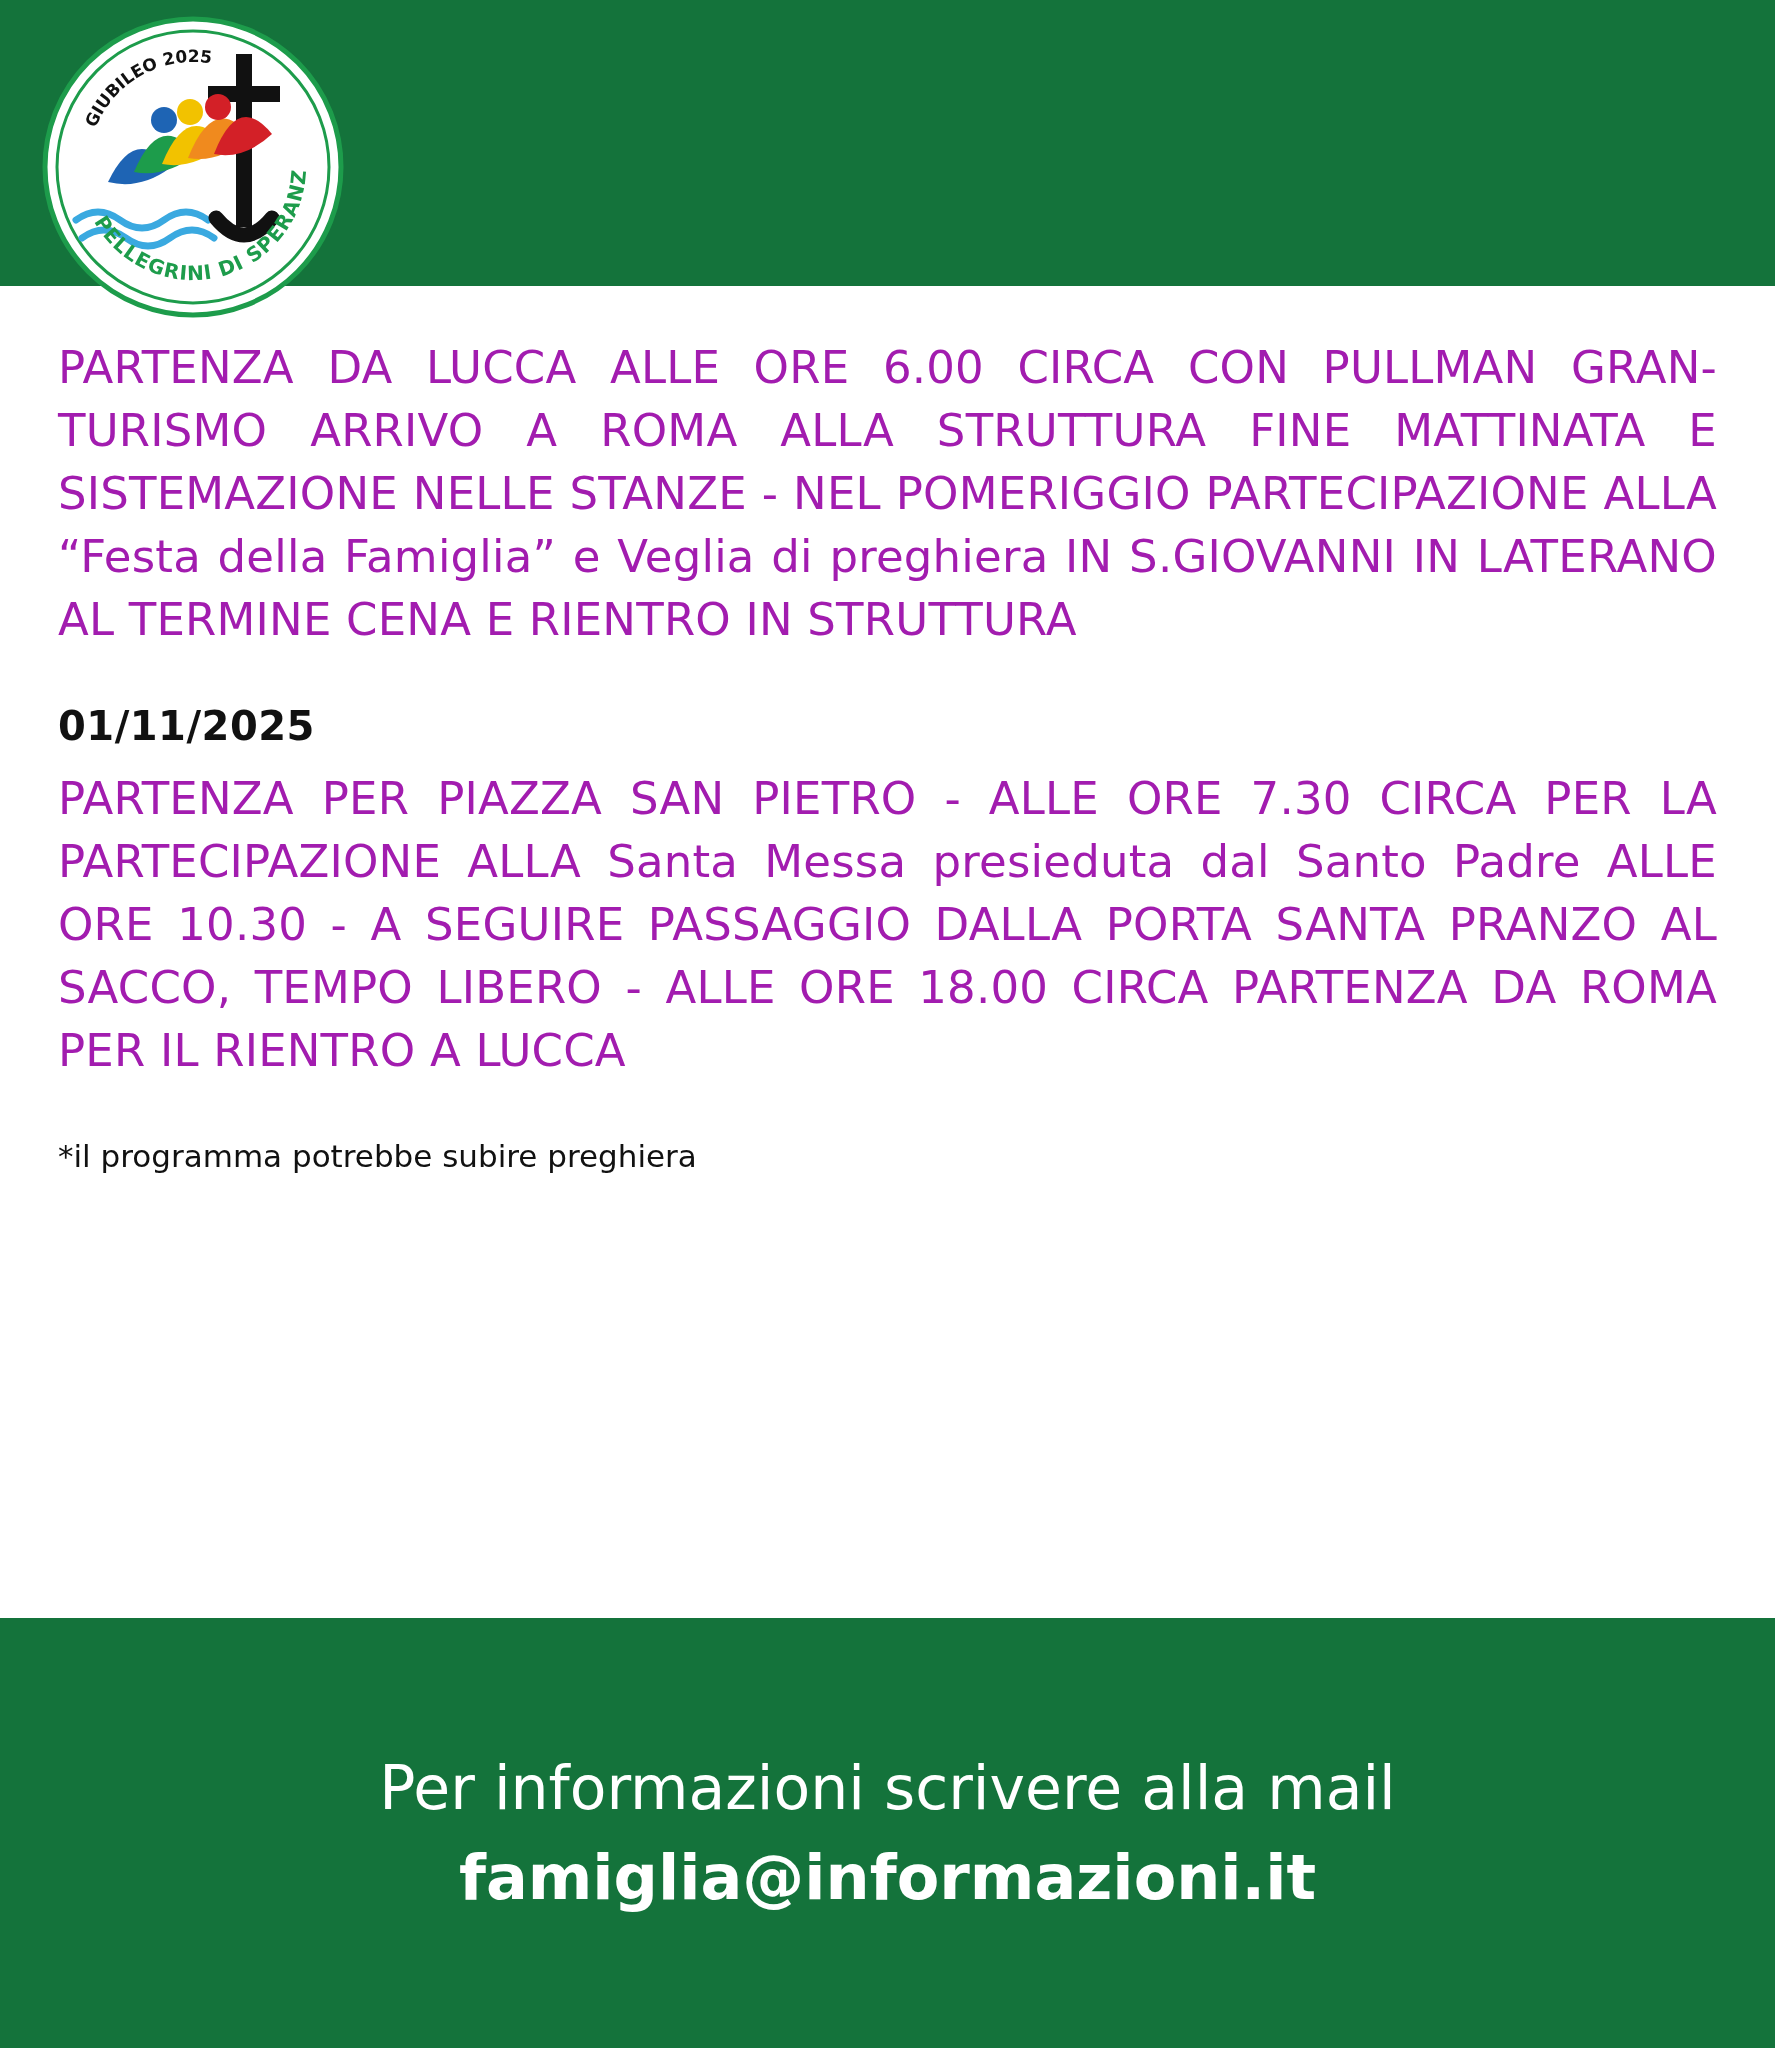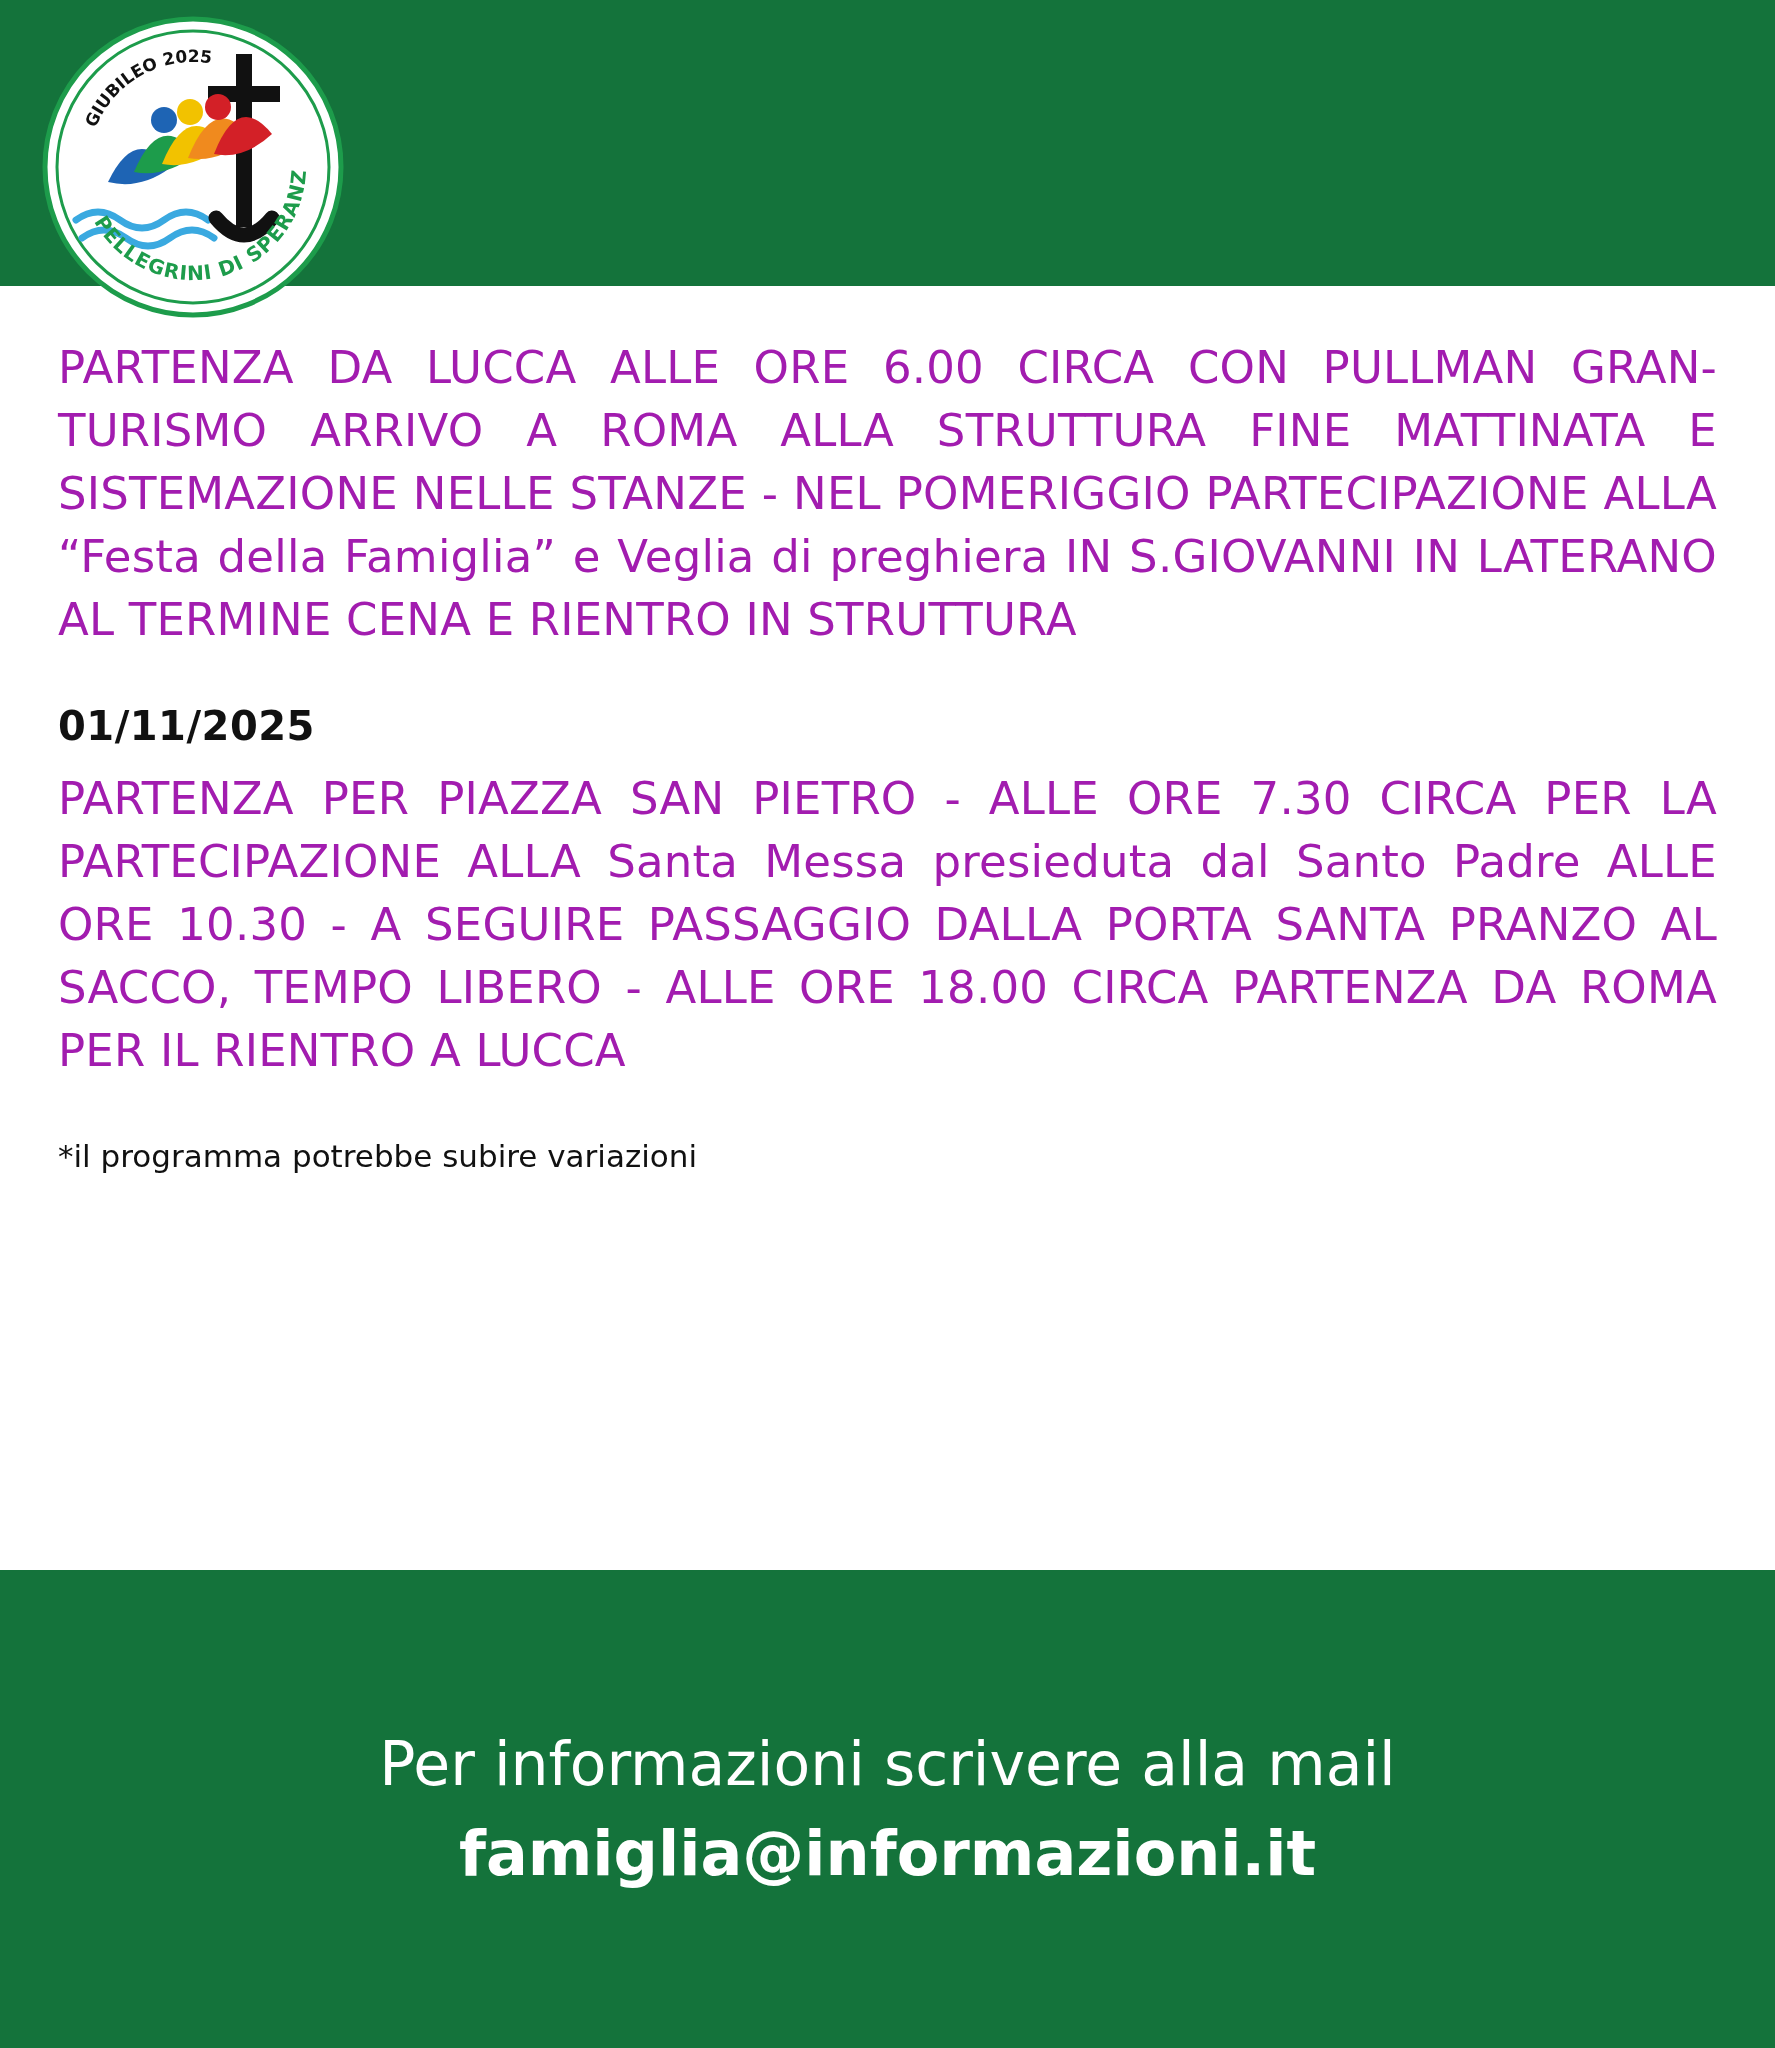--- a/index.html
+++ b/index.html
@@ -75,21 +75,21 @@
     margin-top: 56px;
     font-family: "DejaVu Sans", sans-serif;
   }
 
   
   .footer {
     position: absolute;
     left: 0;
     right: 0;
     bottom: 0;
-    height: 478px;
+    height: 430px;
     background: #14733b;
     color: #ffffff;
     display: flex;
     flex-direction: column;
     align-items: center;
     justify-content: center;
     gap: 18px;
   }
   .footer-line1 {
     font-size: 60px;
@@ -151,19 +151,19 @@
     <p class="para">PARTENZA DA LUCCA ALLE ORE 6.00 CIRCA CON PULLMAN GRAN-TURISMO ARRIVO A ROMA ALLA STRUTTURA FINE MATTINATA E SISTEMAZIONE NELLE STANZE - NEL POMERIGGIO PARTECIPAZIONE ALLA  “Festa della Famiglia” e Veglia di preghiera IN S.GIOVANNI IN LATERANO AL TERMINE CENA E RIENTRO IN STRUTTURA</p>
   </div>
 
   <div class="block-gap"></div>
 
   <div>
     <div class="date">01/11/2025</div>
     <p class="para para-2">PARTENZA PER PIAZZA SAN PIETRO - ALLE ORE 7.30 CIRCA PER LA PARTECIPAZIONE ALLA Santa Messa presieduta dal Santo Padre ALLE ORE 10.30 - A SEGUIRE PASSAGGIO DALLA PORTA SANTA PRANZO AL SACCO, TEMPO LIBERO - ALLE ORE 18.00 CIRCA PARTENZA DA ROMA PER IL RIENTRO A LUCCA</p>
   </div>
 
-  <div class="note">*il programma potrebbe subire variazioni</div>
+  <div class="note">*il programma potrebbe subire preghiera</div>
 </div>
 
 <div class="footer">
   <div class="footer-line1">Per informazioni scrivere alla mail</div>
   <div class="footer-line2">famiglia@informazioni.it</div>
 </div>
 
 </body></html>

